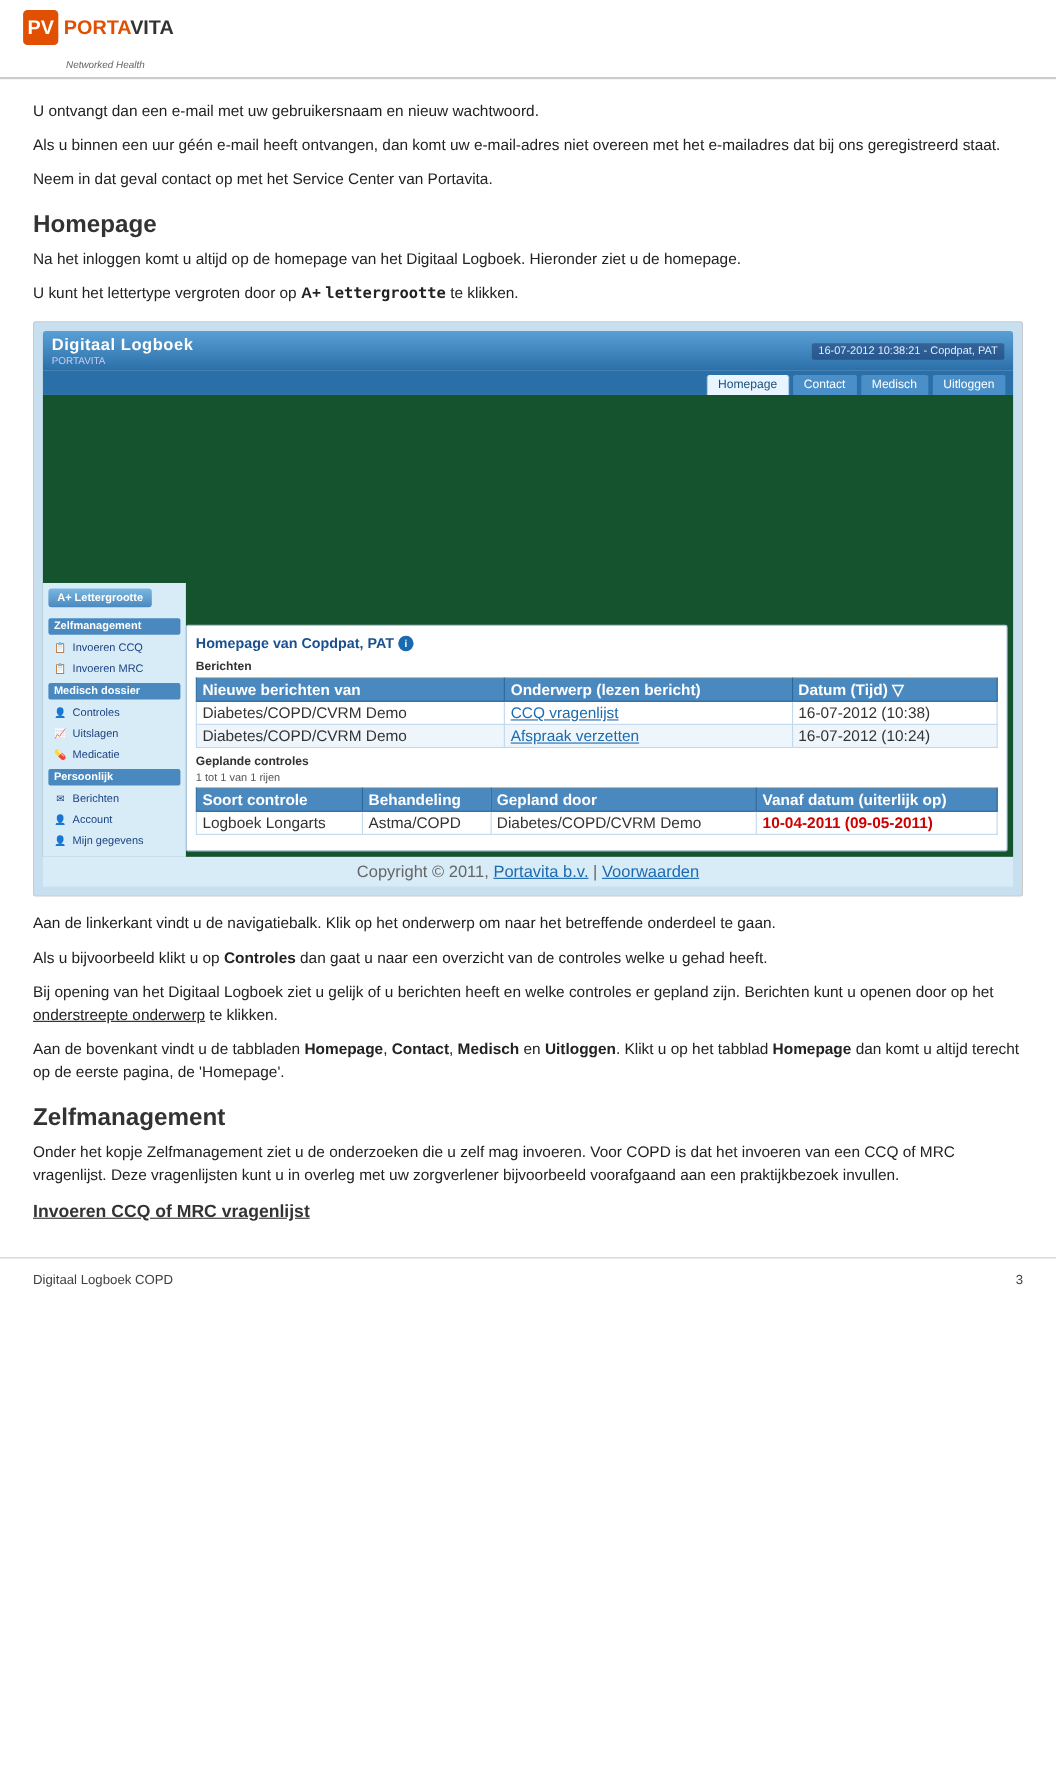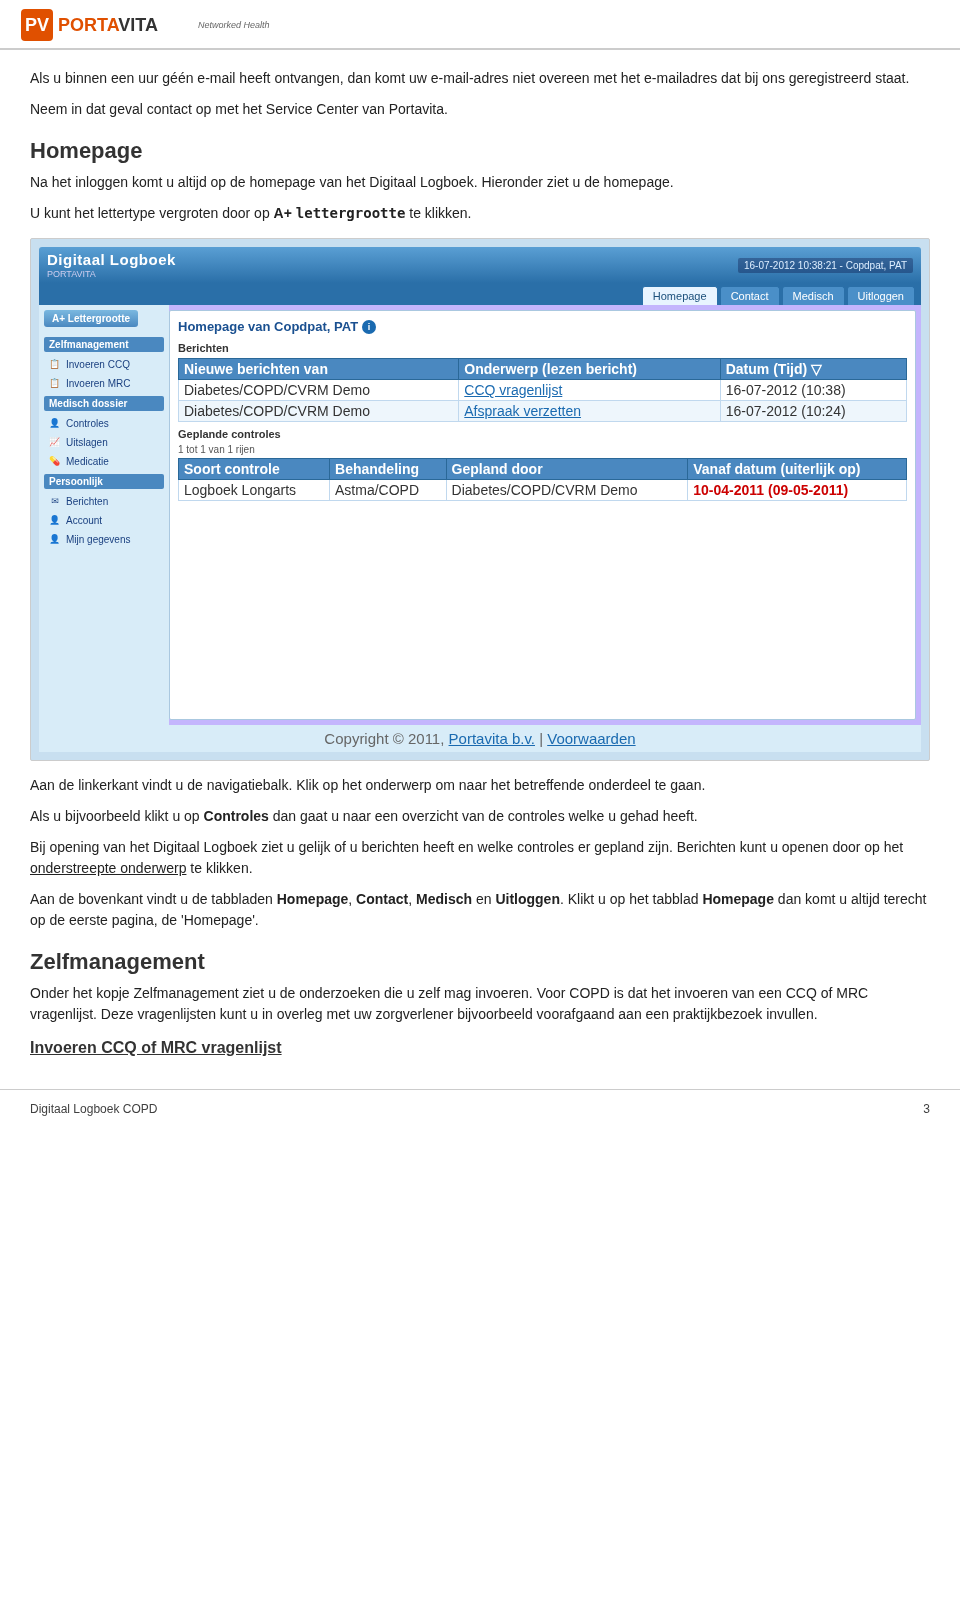--- a/index.html
+++ b/index.html
@@ -18,21 +18,21 @@
       padding: 8px 20px 6px 20px;
       display: flex;
       align-items: center;
     }
     .logo-container {
       display: flex;
       align-items: center;
     }
     .logo-portavita {
       display: flex;
-      flex-direction: row;
+      flex-direction: column;
       align-items: flex-start;
     }
     .logo-top {
       display: flex;
       align-items: center;
       gap: 4px;
     }
     .logo-tagline {
       font-size: 9px;
       color: #666;
@@ -133,22 +133,23 @@
       border-bottom: none;
     }
     .app-tab.active {
       background: #e8f4ff;
       color: #1a4f7a;
     }
 
     
     .app-body {
       display: flex;
-      background: #c4b5fd;
+      background: #14532d;
       min-height: 420px;
+      align-items: flex-end;
     }
 
     
     .app-sidebar {
       width: 130px;
       background: #d8ecf8;
       padding: 5px;
       flex-shrink: 0;
     }
     .sidebar-font-btn {
@@ -313,20 +314,21 @@
           <span style="color:#e05000;">PORTA</span><span style="color:#333;">VITA</span>
         </span>
       </div>
       <div class="logo-tagline">Networked Health</div>
     </div>
   </div>
 </div>
 
 <div class="main-content">
 
+  <p class="body-text">U ontvangt dan een e-mail met uw gebruikersnaam en nieuw wachtwoord.</p>
   <p class="body-text">Als u binnen een uur géén e-mail heeft ontvangen, dan komt uw e-mail-adres niet overeen met het e-mailadres dat bij ons geregistreerd staat.</p>
   <p class="body-text">Neem in dat geval contact op met het Service Center van Portavita.</p>
 
   <h2 class="section-heading">Homepage</h2>
 
   <p class="body-text">
     <span>Na het inloggen komt u altijd op de homepage van het Digitaal Logboek. Hieronder ziet u de homepage.</span>
   </p>
   <p class="body-text">
     U kunt het lettertype vergroten door op <strong>A+ <span style="font-family:monospace;">lettergrootte</span></strong> te klikken.

